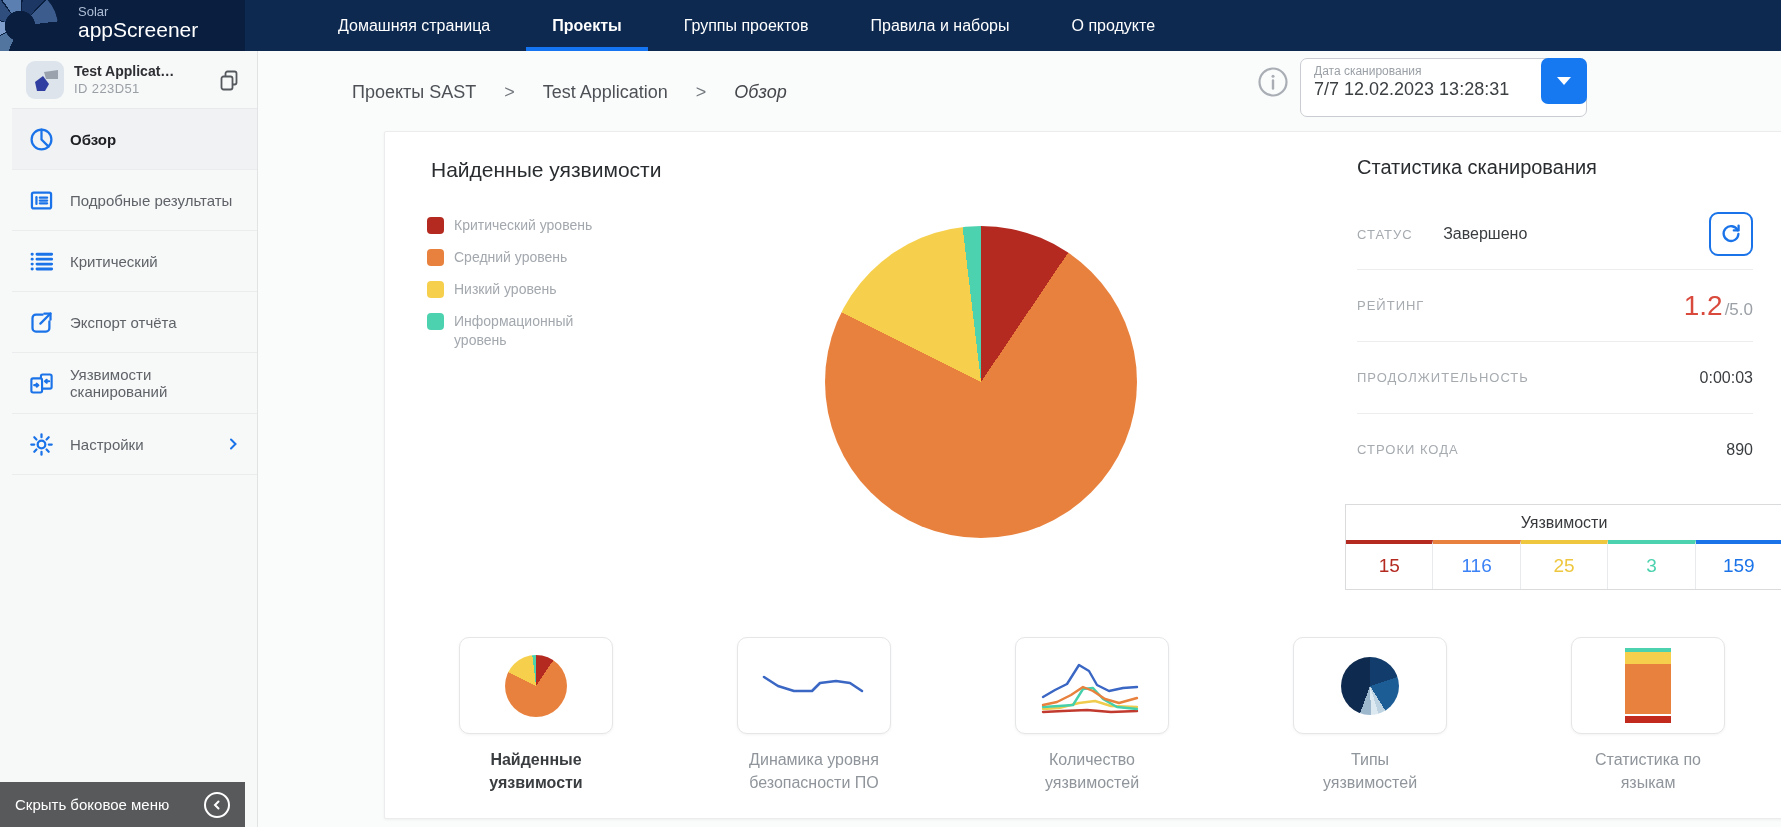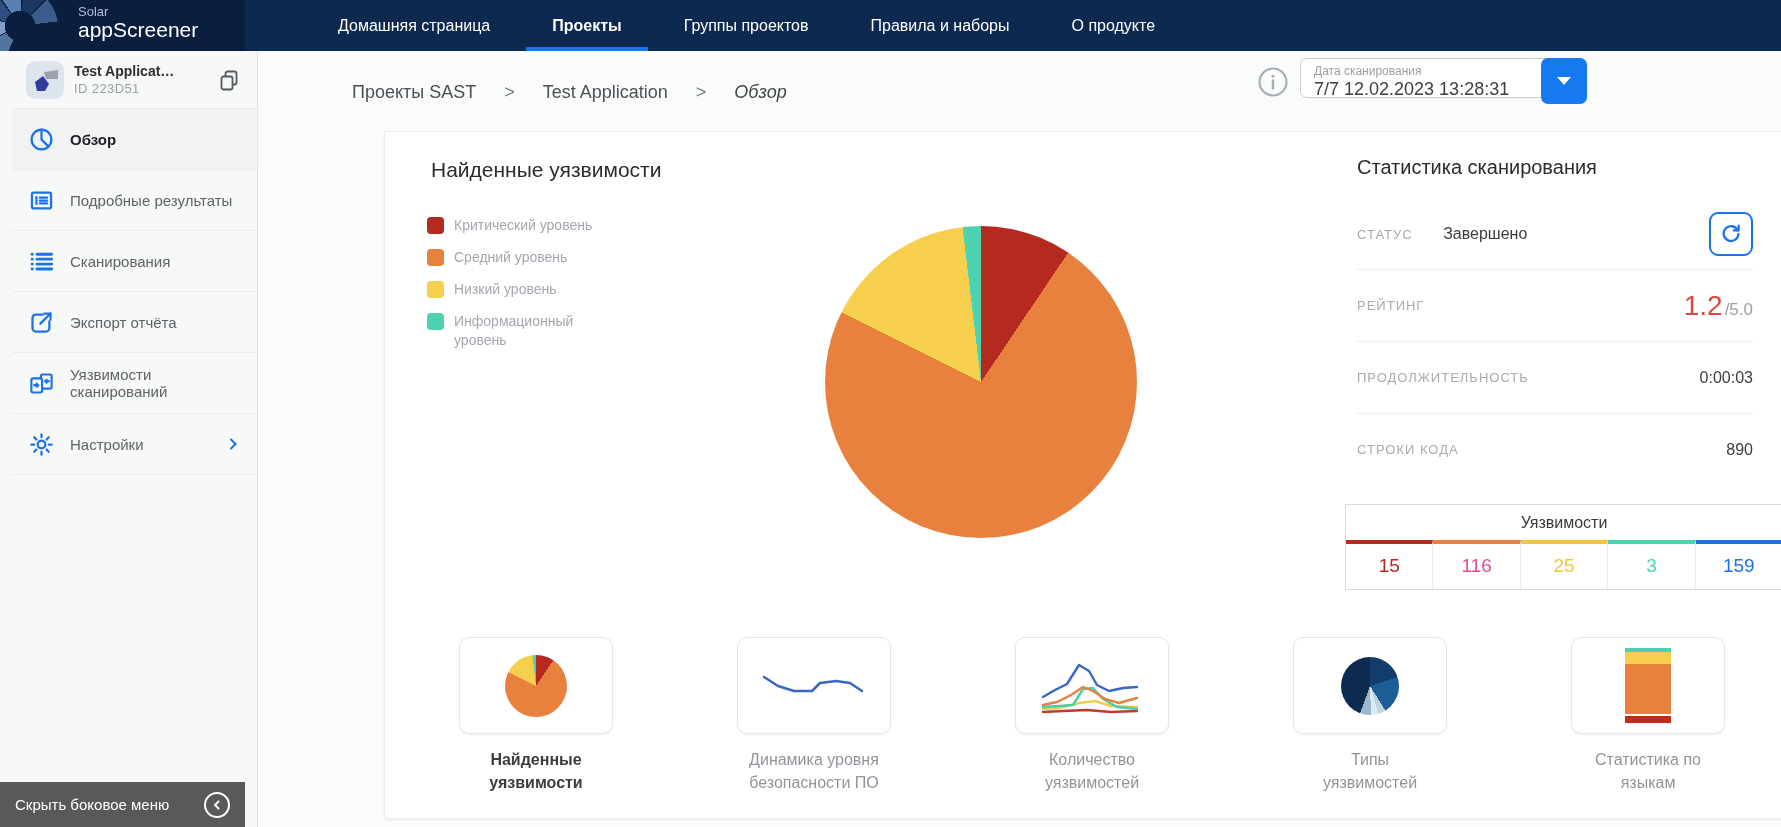--- a/index.html
+++ b/index.html
@@ -41,21 +41,21 @@
   .collapse-label{color:#fff;font-size:15px;}
   .collapse-icon{margin-left:auto;width:26px;height:26px;border:2px solid #fff;border-radius:50%;display:flex;align-items:center;justify-content:center;box-sizing:border-box;}
 
   
   .main{position:absolute;left:245px;top:51px;right:0;bottom:0;background:#fafbfb;}
   .breadcrumb{position:absolute;left:107px;top:22px;height:38px;display:flex;align-items:center;gap:28px;font-size:18px;color:#4d5156;}
   .crumb{cursor:pointer;}
   .crumb-sep{color:#72777c;}
   .crumb.current{font-style:italic;color:#44474b;cursor:default;}
   .info-btn{position:absolute;left:1012px;top:15px;width:32px;height:32px;background:none;border:none;padding:0;cursor:pointer;}
-  .datebox{position:absolute;left:1055px;top:7px;width:287px;height:40px;background:#fff;border:1px solid #c9cdd1;border-radius:7px;box-sizing:border-box;cursor:pointer;}
+  .datebox{position:absolute;left:1055px;top:7px;width:287px;height:59px;background:#fff;border:1px solid #c9cdd1;border-radius:7px;box-sizing:border-box;cursor:pointer;}
   .datebox-label{position:absolute;left:13px;top:5px;font-size:12px;color:#9aa0a6;}
   .datebox-value{position:absolute;left:13px;top:20px;font-size:18px;color:#3c4043;}
   .datebox-btn{position:absolute;right:-1px;top:-1px;width:46px;height:46px;background:#1779f2;border:none;border-radius:7px;cursor:pointer;display:flex;align-items:center;justify-content:center;}
   .caret-down{width:0;height:0;border-left:7px solid transparent;border-right:7px solid transparent;border-top:8px solid #fff;}
 
   
   .card{position:absolute;left:107px;top:80px;width:1403px;height:688px;background:#fff;border:1px solid #ececee;border-radius:2px;box-shadow:0 1px 3px rgba(0,0,0,.05);box-sizing:border-box;margin-left:32px;}
   .chart-title{position:absolute;left:46px;top:26px;font-size:21px;color:#2a2d30;}
   .legend{position:absolute;left:42px;top:84px;}
   .legend-item{display:flex;align-items:flex-start;margin-bottom:13px;}
@@ -154,21 +154,21 @@
           <path d="M7.5 9v6"></path>
           <path d="M10.5 9.5H17 M10.5 12H17 M10.5 14.5H17"></path>
       </svg>
       <span class="mi-label">Подробные результаты</span>
     </div>
     <div class="menu-item">
       <svg class="mi-icon" viewBox="0 0 24 24" fill="none" stroke="#1a73e8" stroke-width="2.6" stroke-linecap="round">
         <path d="M8 5.5h13 M8 9.9h13 M8 14.3h13 M8 18.7h13"></path>
         <path d="M3.6 5.5h.2 M3.6 9.9h.2 M3.6 14.3h.2 M3.6 18.7h.2"></path>
       </svg>
-      <span class="mi-label">Сканирования</span>
+      <span class="mi-label">Критический</span>
     </div>
     <div class="menu-item">
       <svg class="mi-icon" viewBox="0 0 24 24" fill="none" stroke="#1a73e8" stroke-width="2" stroke-linecap="round" stroke-linejoin="round">
         <path d="M13 5H7a3 3 0 0 0-3 3v9a3 3 0 0 0 3 3h9a3 3 0 0 0 3-3v-6"></path>
         <path d="M11 13 20 4"></path>
           <path d="M14.5 4H20v5.5"></path>
       </svg>
       <span class="mi-label">Экспорт отчёта</span>
     </div>
     <div class="menu-item">
@@ -281,21 +281,21 @@
         <div class="srow">
           <span class="slabel">СТРОКИ КОДА</span>
           <span class="svalue">890</span>
         </div>
       </div>
 
       <div class="vtable">
         <div class="vtable-title">Уязвимости</div>
         <div class="vtable-cols">
           <div class="vcol" style="color: rgb(180, 42, 33); border-top-color: rgb(180, 42, 33);">15</div>
-          <div class="vcol" style="color: #ec4899; border-top-color: rgb(232, 129, 61);">116</div>
+          <div class="vcol" style="color: #3b82f6; border-top-color: rgb(232, 129, 61);">116</div>
           <div class="vcol" style="color: rgb(238, 199, 62); border-top-color: rgb(238, 199, 62);">25</div>
           <div class="vcol" style="color: rgb(77, 210, 175); border-top-color: rgb(77, 210, 175);">3</div>
           <div class="vcol" style="color: rgb(26, 115, 232); border-top-color: rgb(26, 115, 232);">159</div>
         </div>
       </div>
 
       <div class="thumbs">
 
         <div class="thumb-cell active">
           <div class="thumb-card">

